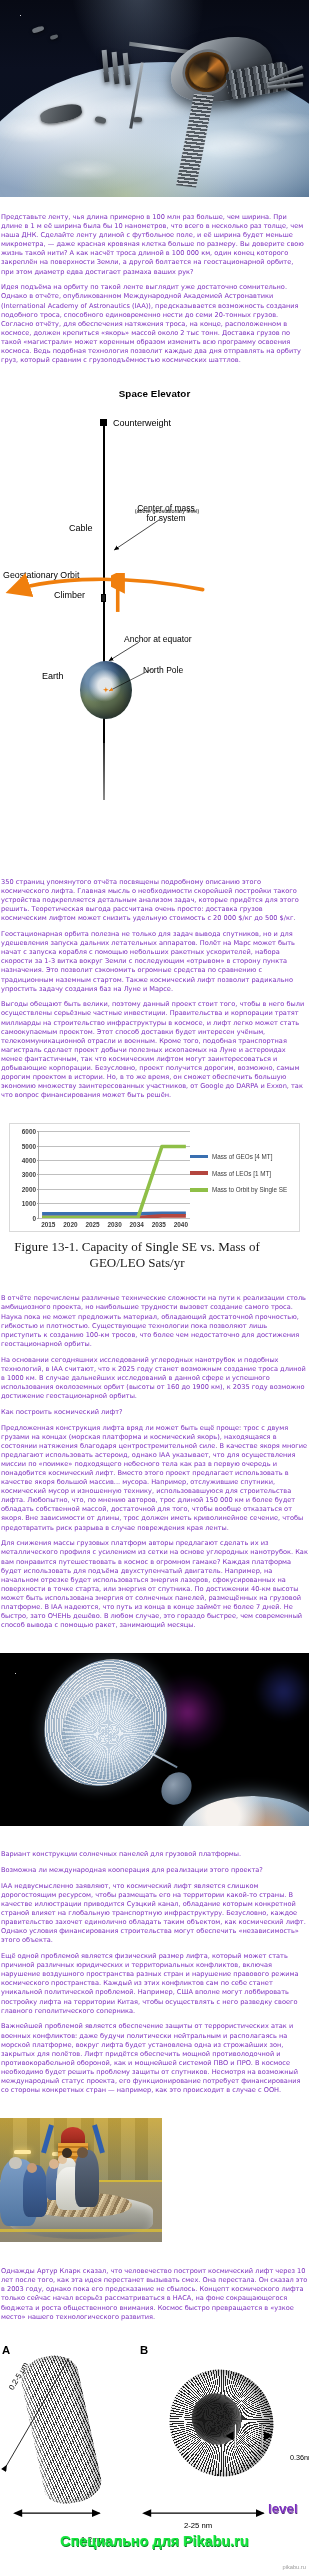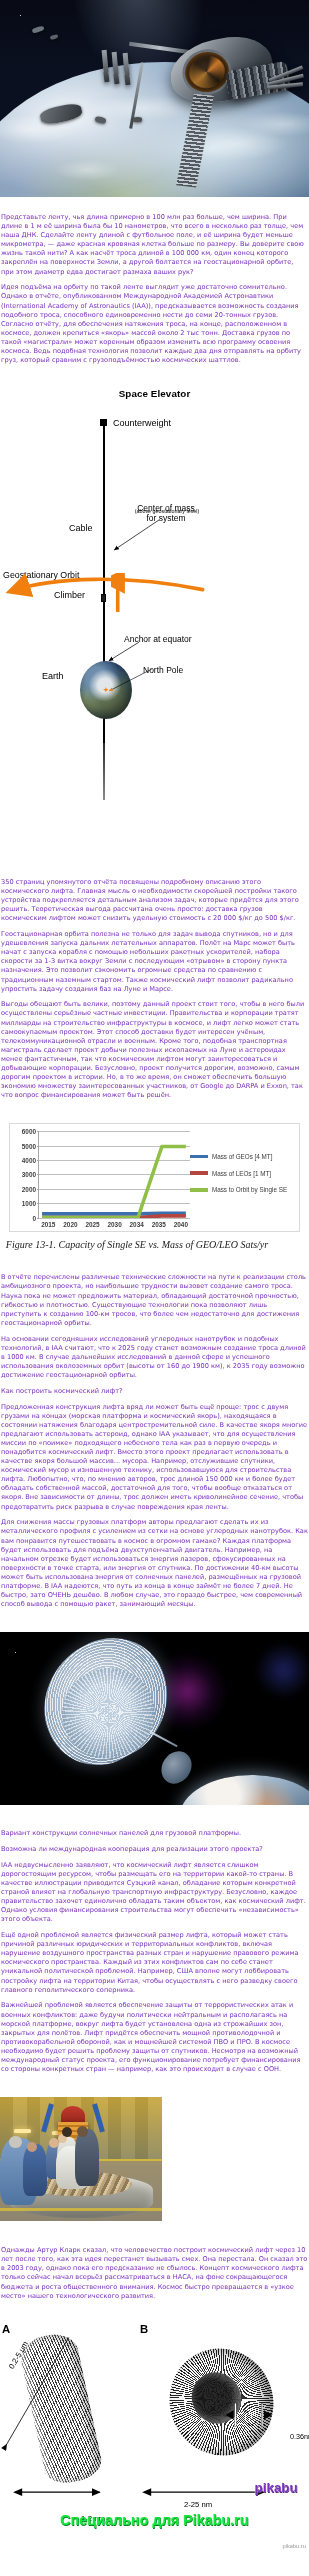--- a/index.html
+++ b/index.html
@@ -207,21 +207,21 @@
   }
   .leg-row{ display:flex; align-items:center; margin-bottom:9.8px; }
   .leg-swatch{ width:18.5px; height:3.6px; margin-right:3.6px; flex:0 0 auto; }
   .chart-xaxis{
     margin-left:24px; max-width:152px; display:flex; justify-content:space-between;
     padding:2.6px 2.1px 0 3.1px;
     font-family:"Liberation Sans", sans-serif; font-size:6.4px; color:#404040; font-weight:bold;
   }
   .fig-caption{
     width:274px; text-align:center; margin:7.2px 0 0 0;
-    font-family:"Liberation Serif", serif; font-size:10px; color:#1a1a1a;font-style:italic;
+    font-family:"Liberation Serif", serif; font-size:13px; color:#1a1a1a;
   }
 
   
   .cone-photo{
     width:309px; height:173px; position:relative; overflow:hidden; background:#000;
   }
   .cone-photo .stars{
     position:absolute; inset:0;
     background:
       radial-gradient(0.5px 0.5px at 15.5px 20.6px,#fff,transparent),
@@ -659,19 +659,19 @@
     <div class="nano-dim" style="left:184px; top:177px;">2-25 nm</div>
 
     <svg style="position:absolute; left:211px; top:77px;" width="72" height="36" viewBox="0 0 140 70">
       <rect x="46" y="6" width="3" height="46" fill="#fff" stroke="#000" stroke-width="0.6"></rect>
       <rect x="98" y="6" width="3" height="46" fill="#fff" stroke="#000" stroke-width="0.6"></rect>
       <path d="M44,20 L28,29 L44,38 z" fill="#000"></path>
       <path d="M103,20 L119,29 L103,38 z" fill="#000"></path>
     </svg>
     <div class="nano-dim" style="left:290px; top:109px; font-size:7.2px;">0.36nm</div>
 
-    <div class="watermark-xfgvs">pikabu</div>
+    <div class="watermark-xfgvs">level</div>
     <div class="watermark-pikabu">Специально для Pikabu.ru</div>
     <div class="watermark-small">pikabu.ru</div>
   </div>
 
 </div>
 
 
 </body></html>

